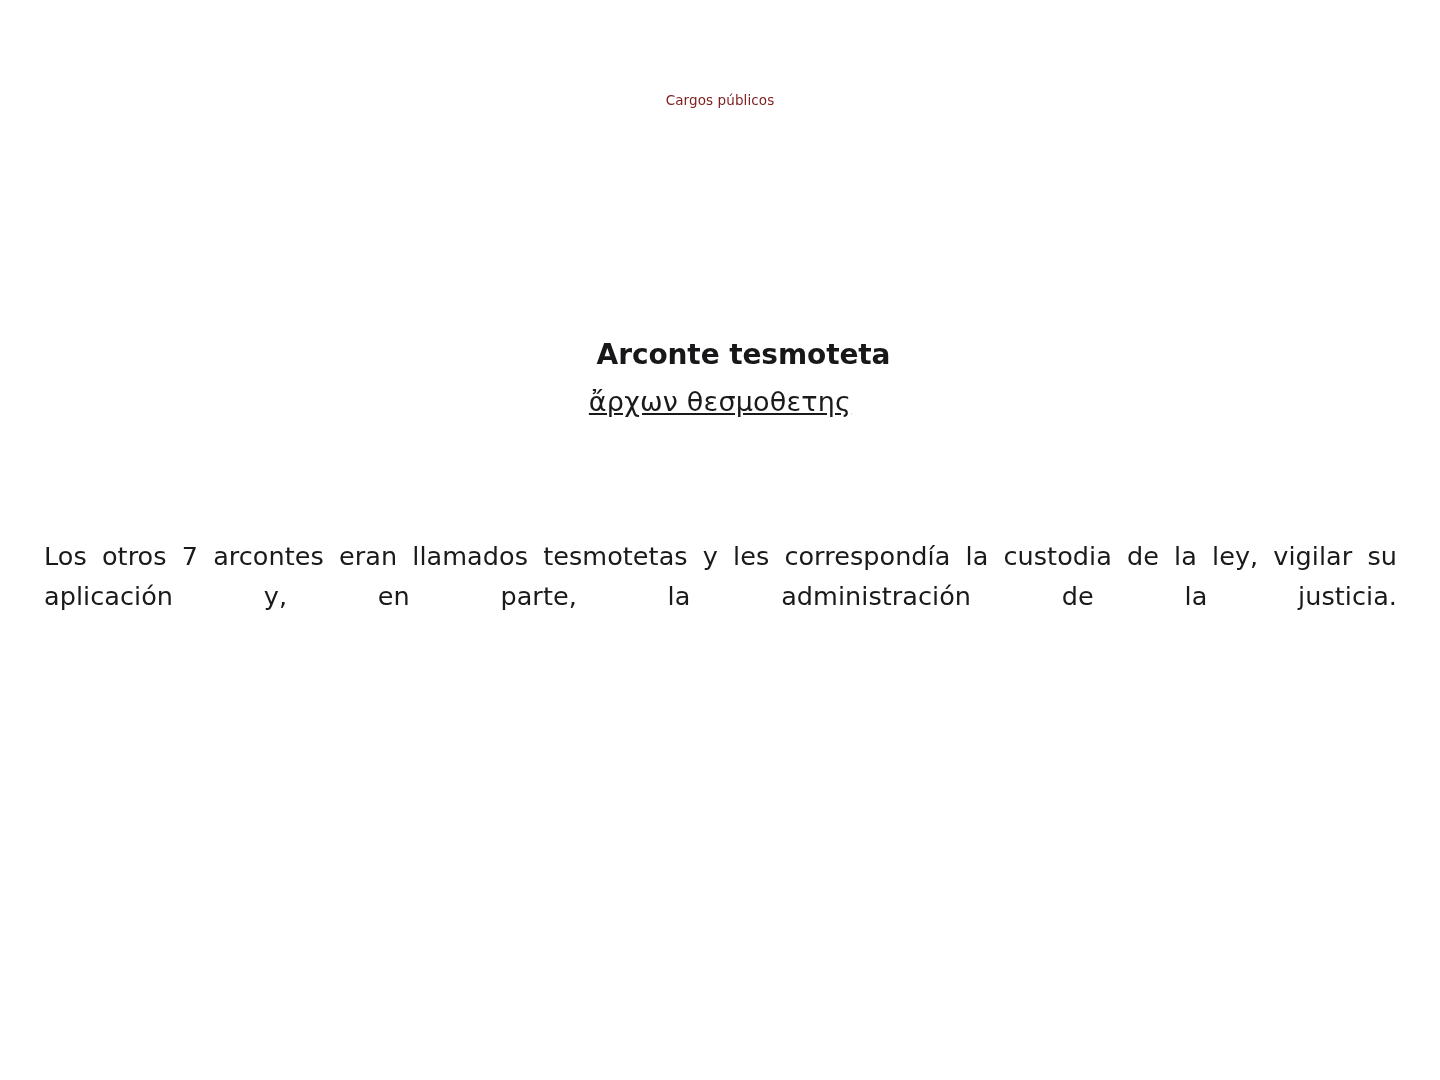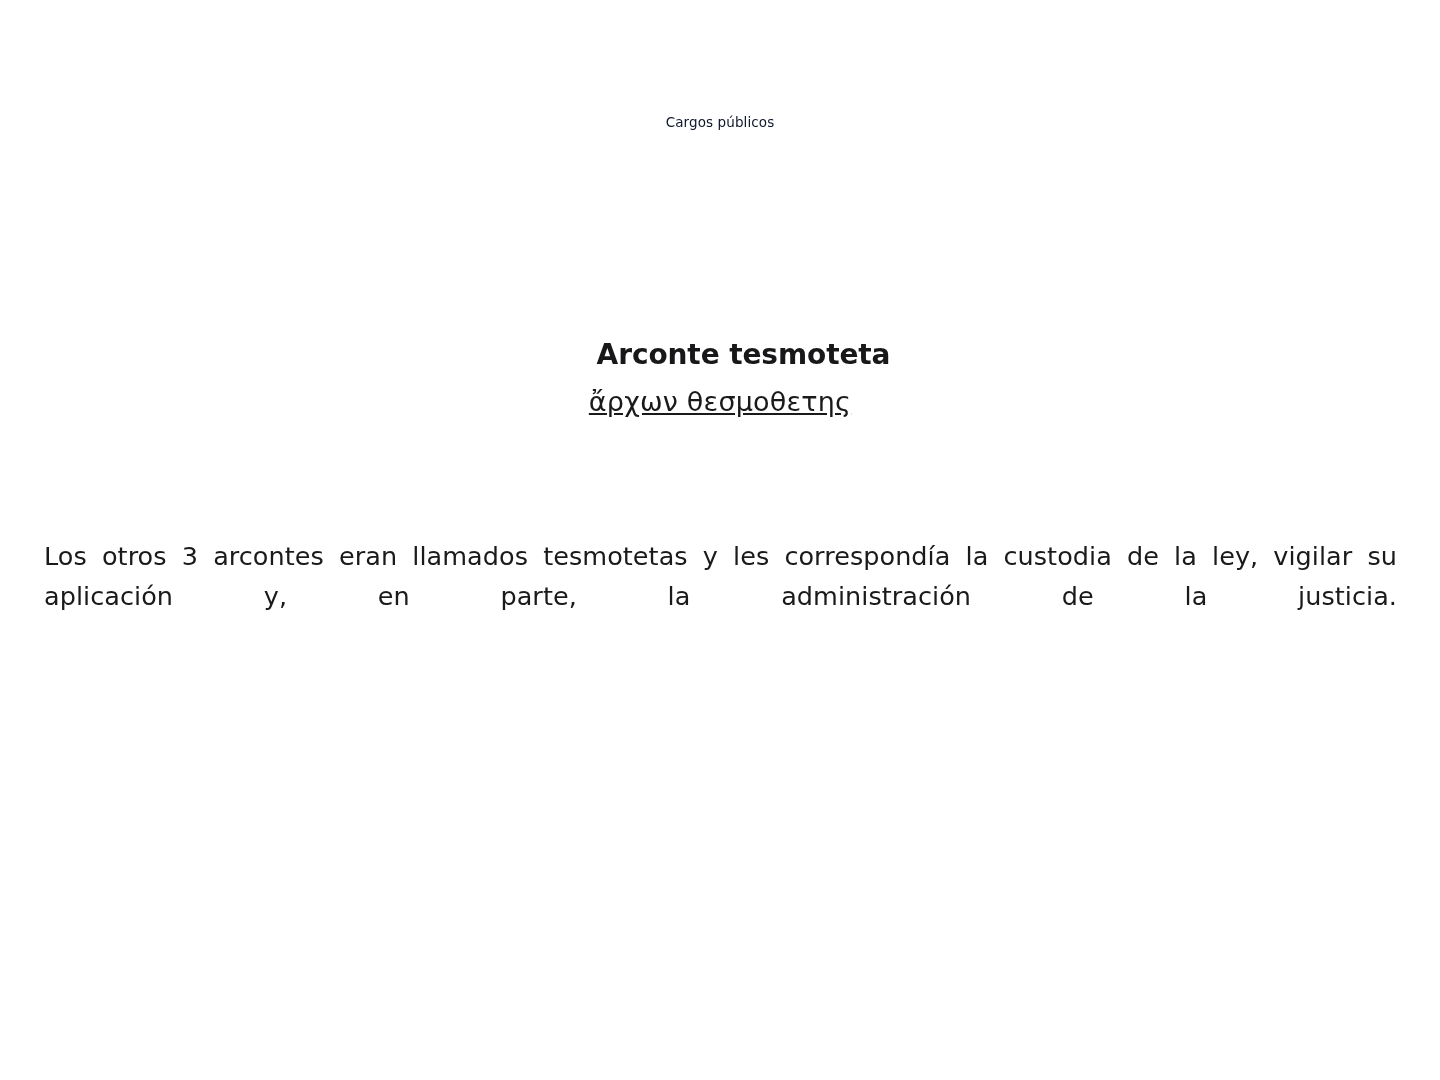--- a/index.html
+++ b/index.html
@@ -27,23 +27,22 @@
   
   .slide-header {
     position: absolute;
     top: 92px;
     left: 0;
     width: 1440px;
     text-align: center;
     font-size: 13.5px;
     line-height: 1.2;
     font-weight: 400;
-    color: #0f172a;
+    color: #7f1d1d;
     letter-spacing: 0.1px;
-    margin-top: 22px;
   }
 
   
   .title-block {
     position: absolute;
     top: 338px;
     left: 0;
     width: 1440px;
     text-align: center;
   }
@@ -99,16 +98,16 @@
 <div class="slide">
 
   <div class="slide-header">Cargos públicos</div>
 
   <div class="title-block">
     <h1 class="slide-title">Arconte tesmoteta</h1>
     <p class="slide-subtitle">ἄρχων θεσμοθετης</p>
   </div>
 
   <div class="body-block">
-    <p class="body-paragraph">Los otros 3 arcontes eran llamados tesmotetas y les correspondía la custodia de la ley, vigilar su aplicación y, en parte, la administración de la justicia.</p>
+    <p class="body-paragraph">Los otros 7 arcontes eran llamados tesmotetas y les correspondía la custodia de la ley, vigilar su aplicación y, en parte, la administración de la justicia.</p>
   </div>
 
 </div>
 
 </body></html>

